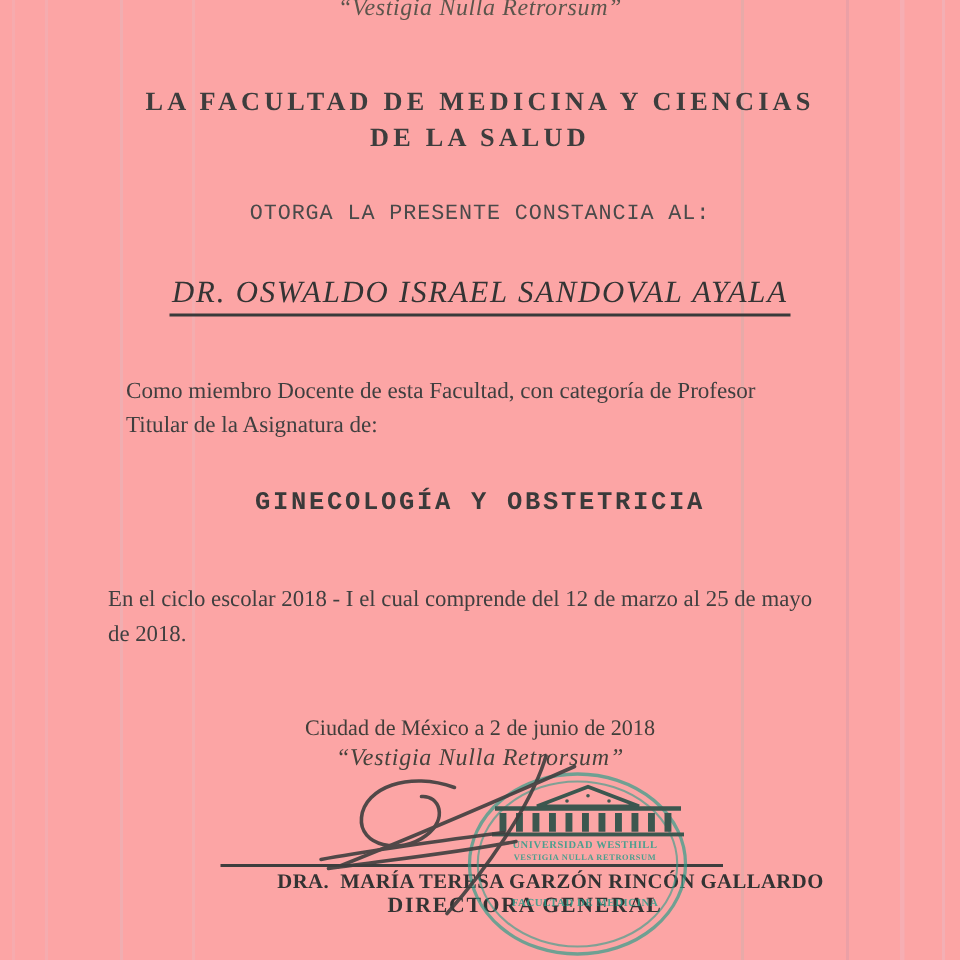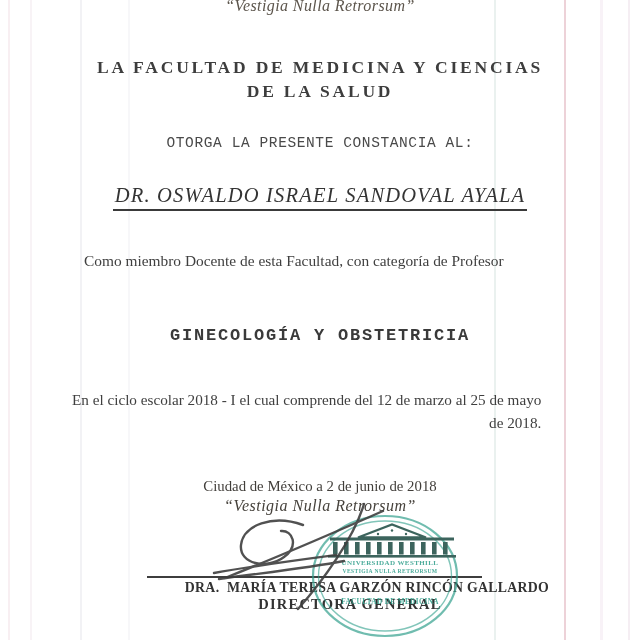--- a/index.html
+++ b/index.html
@@ -1,18 +1,18 @@
 <!DOCTYPE html>
 <html><head>
 <meta charset="utf-8">
 <style>
   html,body{margin:0;padding:0;background:#e8e8e8;}
   .page{
     position:relative;width:640px;height:640px;margin:0 auto;
-    background:#ffffff;overflow:hidden;
+    background:#fca5a5;overflow:hidden;
     font-family:"Liberation Serif","DejaVu Serif",serif;
     color:#3c3c3c;
   }
   
   .streak{position:absolute;top:0;bottom:0;pointer-events:none;}
   .s1{left:564px;width:2px;background:rgba(216,156,168,0.45);}
   .s2{left:494px;width:2px;background:rgba(160,190,182,0.22);}
   .s3{left:80px;width:2px;background:rgba(205,205,215,0.25);}
   .s4{left:30px;width:2px;background:rgba(222,200,214,0.22);}
   .s5{left:600px;width:3px;background:rgba(228,205,225,0.25);}
@@ -23,21 +23,21 @@
   .ctext{position:absolute;left:0;width:100%;text-align:center;white-space:nowrap;}
 
   .motto-top{top:-3px;font-style:italic;font-size:16px;color:#5c554c;letter-spacing:0.4px;}
   .title{top:55px;font-weight:bold;font-size:17.5px;letter-spacing:2.8px;
          line-height:24px;color:#3d3d3d;}
   .grant{top:135px;font-size:14.5px;letter-spacing:0.6px;color:#4a4a4a;font-family:Liberation Mono, monospace;}
   .name-wrap{top:184px;}
   .name{display:inline-block;font-weight:normal;font-style:italic;font-size:20.5px;
         letter-spacing:1.2px;color:#343434;border-bottom:2.5px solid #3a3a3a;
         padding:0 2px 2px 2px;}
-  .para{position:absolute;font-size:15.4px;line-height:23px;color:#3f3f3f;white-space:nowrap;text-align:right;}
+  .para{position:absolute;font-size:15.4px;line-height:23px;color:#3f3f3f;white-space:nowrap;}
   .para1{left:84px;top:249px;}
   .subject{top:326px;font-weight:bold;font-size:17px;letter-spacing:1.8px;color:#3a3a3a;font-family:Liberation Mono, monospace;}
   .para2{left:72px;top:388px;font-size:15.2px;}
   .dateline{top:478px;font-size:14.8px;color:#413e3a;}
   .motto-bottom{top:497px;font-style:italic;font-size:16px;color:#46423c;letter-spacing:0.5px;}
 
   .sig-line{position:absolute;left:147px;top:576px;width:335px;
             border-top:2px solid #3e3e3e;height:0;}
   .signer-name{top:580px;font-weight:bold;font-size:13.8px;letter-spacing:0.3px;
                color:#333;white-space:pre;margin-left:47px;}
@@ -70,20 +70,21 @@
   </div>
 
   <div class="ctext grant">OTORGA LA PRESENTE CONSTANCIA AL:</div>
 
   <div class="ctext name-wrap">
     <span class="name">DR. OSWALDO ISRAEL SANDOVAL AYALA</span>
   </div>
 
   <div class="para para1">
     <div>Como miembro Docente de esta Facultad, con categoría de Profesor</div>
+    <div>Titular de la Asignatura de:</div>
   </div>
 
   <div class="ctext subject">GINECOLOGÍA Y OBSTETRICIA</div>
 
   <div class="para para2">
     <div>En el ciclo escolar 2018 - I el cual comprende del 12 de marzo al 25 de mayo</div>
     <div>de 2018.</div>
   </div>
 
   <div class="ctext dateline">Ciudad de México a 2 de junio de 2018</div>

